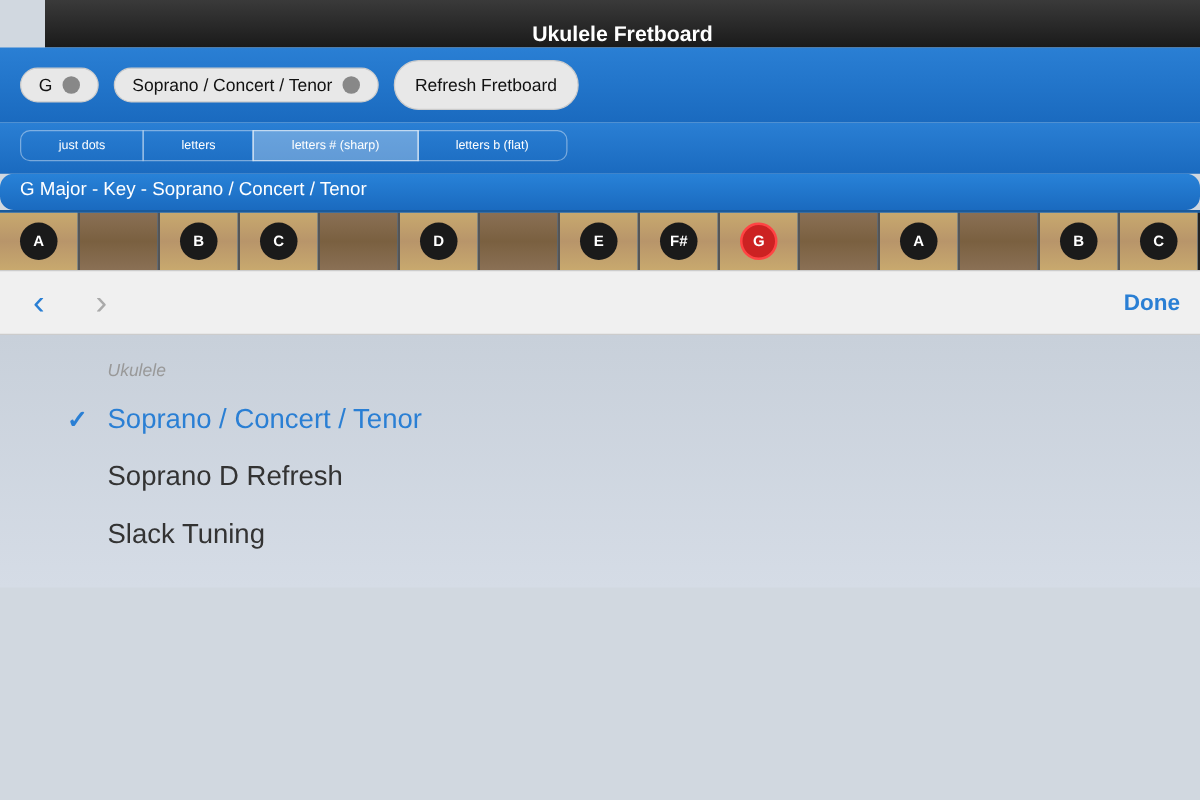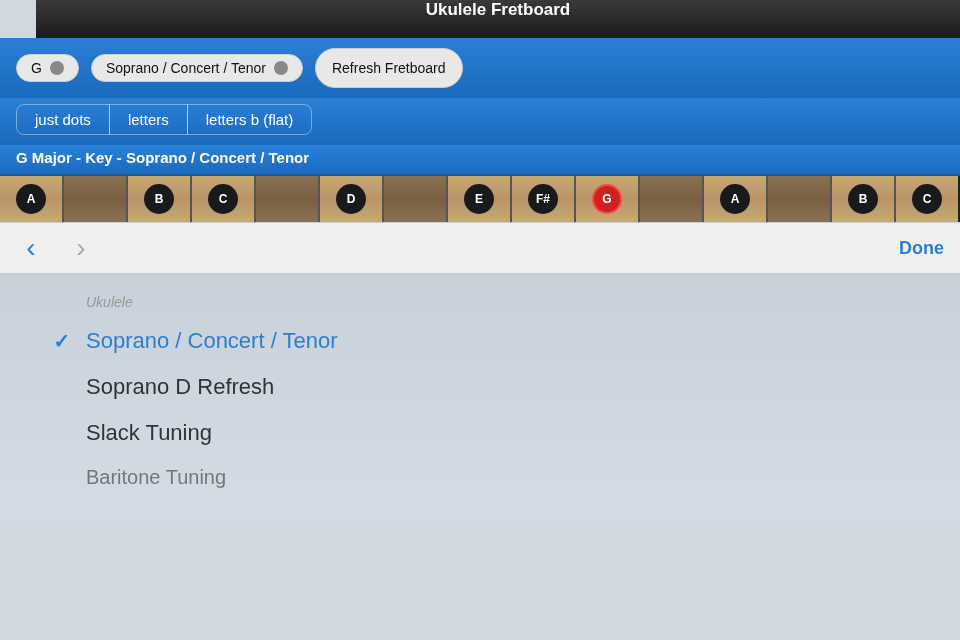--- a/index.html
+++ b/index.html
@@ -9,21 +9,21 @@
       overflow: hidden;
       font-family: -apple-system, 'Helvetica Neue', Arial, sans-serif;
       background: #d1d8e0;
     }
 
     
     #title-bar {
       background: linear-gradient(to bottom, #3a3a3a, #1a1a1a);
       height: 38px;
       display: flex;
-      align-items: flex-start;
+      align-items: flex-end;
       justify-content: center;
       margin-left: 36px;
     }
     #title-bar span {
       color: #ffffff;
       font-size: 17px;
       font-weight: 600;
     }
 
     
@@ -69,42 +69,43 @@
 
     
     #segment-bar {
       background: linear-gradient(to bottom, #2a7fd4, #1a6abf);
       padding: 6px 16px 10px;
       display: flex;
       gap: 0;
     }
 
     .seg-btn {
-      padding: 6px 18px;
-      font-size: 15px;
+      padding: 6px 30px;
+      font-size: 10px;
       color: #fff;
       cursor: pointer;
       border: 1px solid rgba(255,255,255,0.4);
       background: transparent;
       margin-right: -1px;
     }
     .seg-btn:first-child { border-radius: 8px 0 0 8px; }
     .seg-btn:last-child { border-radius: 0 8px 8px 0; }
     .seg-btn.active {
       background: rgba(255,255,255,0.3);
       border-color: rgba(255,255,255,0.6);
     }
 
     
     #key-label {
       background: linear-gradient(to bottom, #2882d8, #1a6abf);
       padding: 4px 16px 8px;
       color: #fff;
       font-size: 15px;
-      font-weight: 700;
+      font-weight: 400;
+      border-radius: 11px;
     }
 
     
     #fretboard {
       background: #2a7fd4;
       height: 48px;
       position: relative;
       overflow: hidden;
       border-top: 2px solid #1a5a9a;
     }
@@ -250,20 +251,21 @@
     <span class="pill-dot"></span>
   </div>
   <div class="refresh-btn">
     <span>Refresh Fretboard</span>
   </div>
 </div>
 
 <div id="segment-bar">
 <div class="seg-btn">just dots</div>
     <div class="seg-btn">letters</div>
+    <div class="seg-btn active">letters # (sharp)</div>
     <div class="seg-btn">letters b (flat)</div>
   </div>
 
 <div id="key-label">
   <span>G Major - Key - Soprano / Concert / Tenor</span>
 </div>
 
 <div id="fretboard">
   <div class="fretboard-inner" id="fretboard-cells">
   <div class="fret-cell">
@@ -340,18 +342,14 @@
         <div class="picker-item-label">Soprano / Concert / Tenor</div>
       </div>
       <div class="picker-item">
         <div class="picker-check"></div>
         <div class="picker-item-label">Soprano D Refresh</div>
       </div>
       <div class="picker-item">
         <div class="picker-check"></div>
         <div class="picker-item-label">Slack Tuning</div>
       </div>
-      <div class="picker-item dimmed">
-        <div class="picker-check"></div>
-        <div class="picker-item-label">Baritone Tuning</div>
-      </div>
     </div>
 </div>
 
 </body></html>

